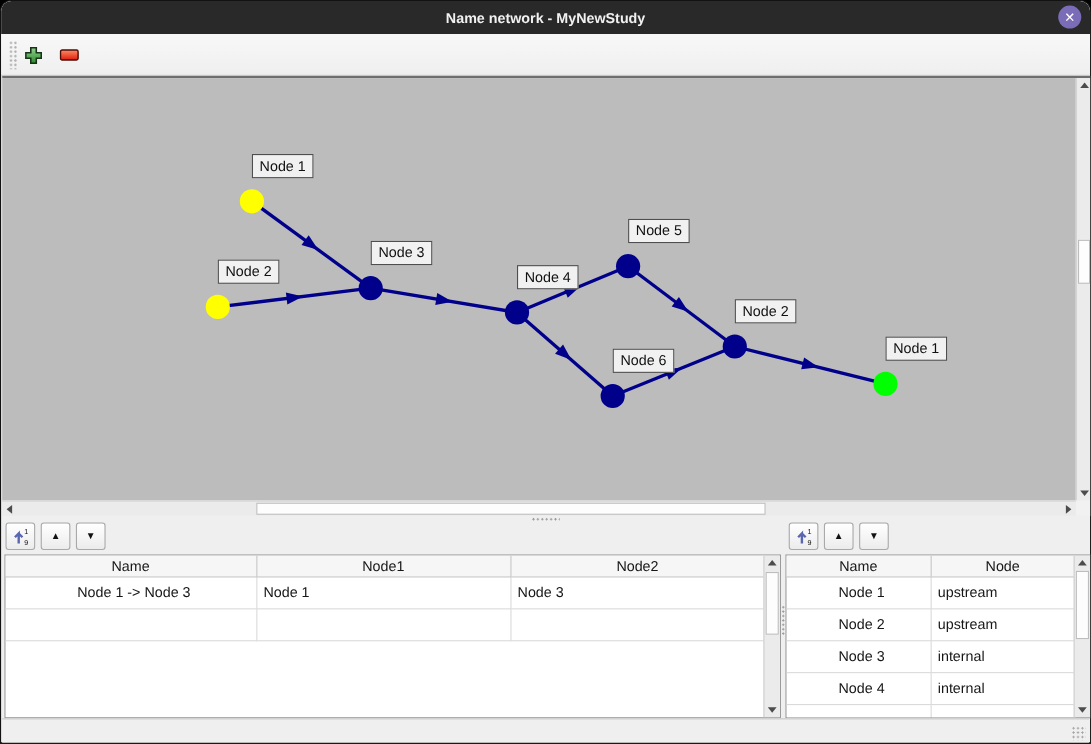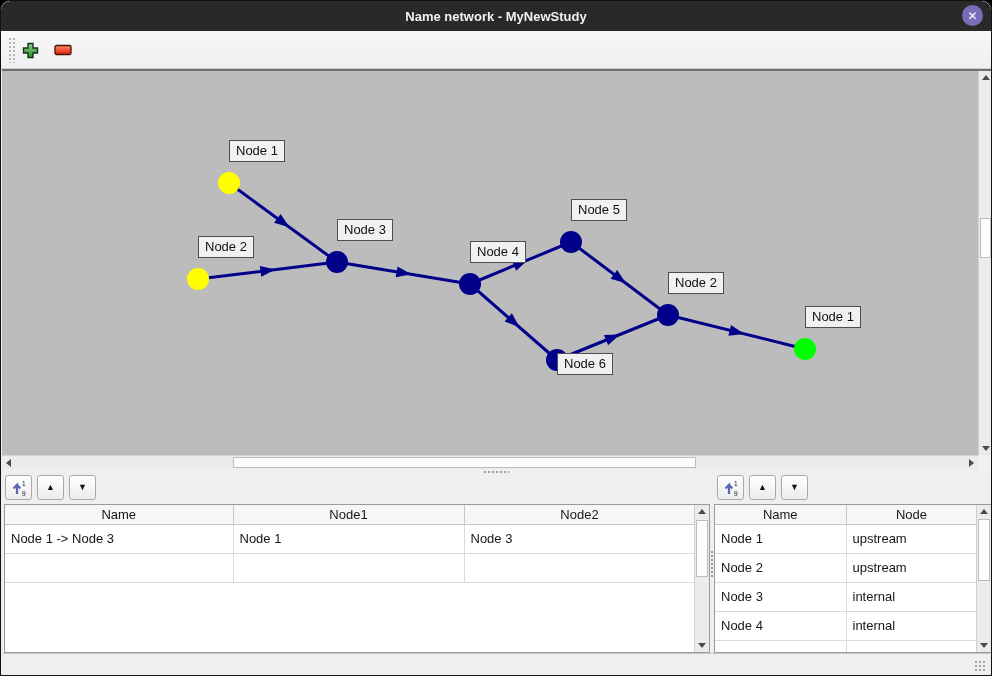--- a/index.html
+++ b/index.html
@@ -59,21 +59,21 @@
   .p-btn.b1{left:3px;} .p-btn.b2{left:35px;} .p-btn.b3{left:67px;}
   .p-btn .glyph{font-size:9px;color:#111;line-height:1;}
   .table-box{position:absolute;top:29px;bottom:0;background:#fff;border:1px solid #9a9a9a;overflow:hidden;}
   .panel-links .table-box{left:2px;width:706px;}
   .panel-nodes .table-box{left:0;width:278px;}
   table.grid{border-collapse:collapse;table-layout:fixed;}
   table.grid th{height:19px;background:#f6f6f6;border:1px solid #c6c6c6;border-top:none;
     font-weight:normal;font-size:13px;color:#161616;padding:0;}
   table.grid td{height:29px;border:1px solid #dadada;font-size:13px;color:#161616;
     padding:0 0 0 6px;background:#fff;overflow:hidden;white-space:nowrap;}
-  table.grid tr td:first-child, table.grid tr th:first-child{border-left:none;}
+  table.grid tr td:first-child, table.grid tr th:first-child{border-left:none;text-align:center;}
   .tbl-sb{position:absolute;top:0;bottom:0;right:0;width:15px;background:#ebebeb;border-left:1px solid #cfcfcf;}
   .tbl-sb .sb-btn{left:0;right:0;height:13px;}
   
   .statusbar{position:absolute;left:1px;right:1px;top:652px;height:23px;background:#efefef;
     border-top:1px solid #c6c6c6;}
   .grip{position:absolute;right:3px;bottom:3px;width:13px;height:13px;cursor:nwse-resize;
     background-image:radial-gradient(circle,#a6a6a6 0.9px,rgba(0,0,0,0) 1.1px);background-size:4px 4px;}
 </style>
 </head>
 <body>
@@ -139,21 +139,21 @@
           <circle cx="569" cy="171" r="11" fill="#00008b"></circle>
           <circle cx="555" cy="289" r="11" fill="#00008b"></circle>
           <circle cx="666" cy="244" r="11" fill="#00008b"></circle>
           <circle cx="803" cy="278" r="11" fill="#00ff00"></circle>
         </svg>
         <div class="node-label" style="left: 227px; top: 69px;">Node 1</div>
         <div class="node-label" style="left: 196px; top: 165px;">Node 2</div>
         <div class="node-label" style="left: 335px; top: 148px;">Node 3</div>
         <div class="node-label" style="left: 468px; top: 170px;">Node 4</div>
         <div class="node-label" style="left: 569px; top: 128px;">Node 5</div>
-        <div class="node-label" style="left: 555px; top: 246px; margin-top: 36px;">Node 6</div>
+        <div class="node-label" style="left: 555px; top: 246px;">Node 6</div>
         <div class="node-label" style="left: 666px; top: 201px;">Node 2</div>
         <div class="node-label" style="left: 803px; top: 235px;">Node 1</div>
       </div>
 
     <div class="sb sb-v">
       <div class="sb-btn" style="top:0;">
           <div class="tri tri-up"></div>
         </div>
       <div class="sb-thumb" style="left:1px;right:1px;top:147px;height:40px;"></div>
       <div class="sb-btn" style="bottom:0;">

